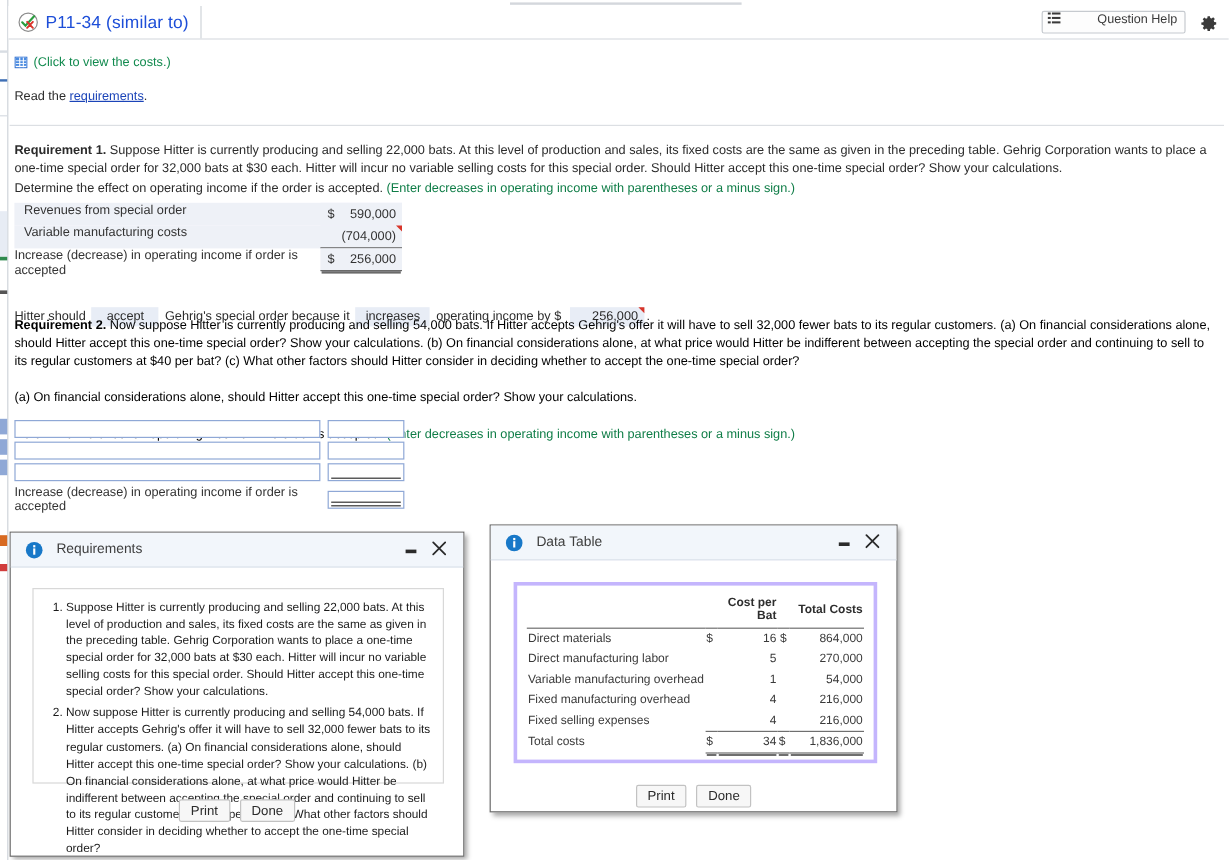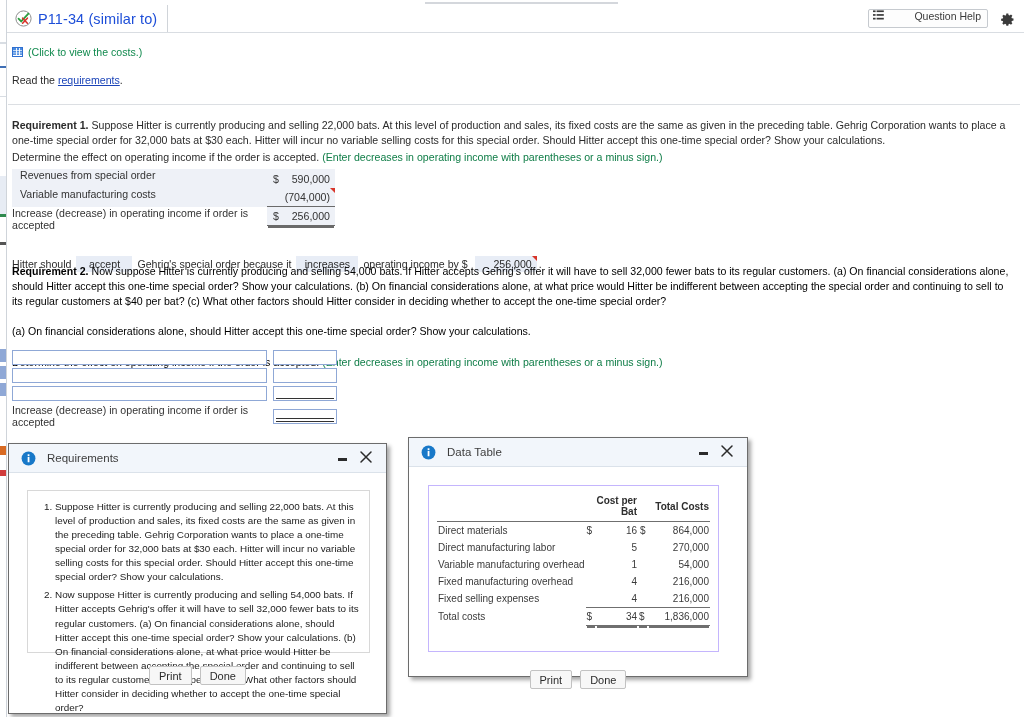--- a/index.html
+++ b/index.html
@@ -238,23 +238,23 @@
     border: 1px solid #c2c2c2; background: #f7f7f7;
     font-size: 11px; color: #2b2b2b;
     display: flex; align-items: center; justify-content: center;
     cursor: pointer; border-radius: 2px;
     padding: 0 9px;
   }
 
   
   #dlg-data { left: 408px; top: 437px; width: 340px; height: 240px; }
   .dt-card {
-    margin: 18px 28px 0 19px;
-    border: 1px solid #c4b5fd;
-    padding: 7px 8px 25px 8px;
+    margin: 18px 16px 0 19px;
+    border: 3px solid #c4b5fd;
+    padding: 7px 8px 5px 8px;
   }
   table.dt { width: 100%; border-collapse: collapse; font-size: 10px; color: #3a3a3a; }
   table.dt th {
     font-weight: bold; text-align: right; padding: 2px 1px 4px 1px;
     font-size: 10px; color: #2e2e2e;
   }
   table.dt th.hl { text-align: left; }
   table.dt td { padding: 3px 1px; }
   td.lbl { text-align: left; white-space: nowrap; }
   td.cur { width: 10px; text-align: left; padding-left: 10px; }

